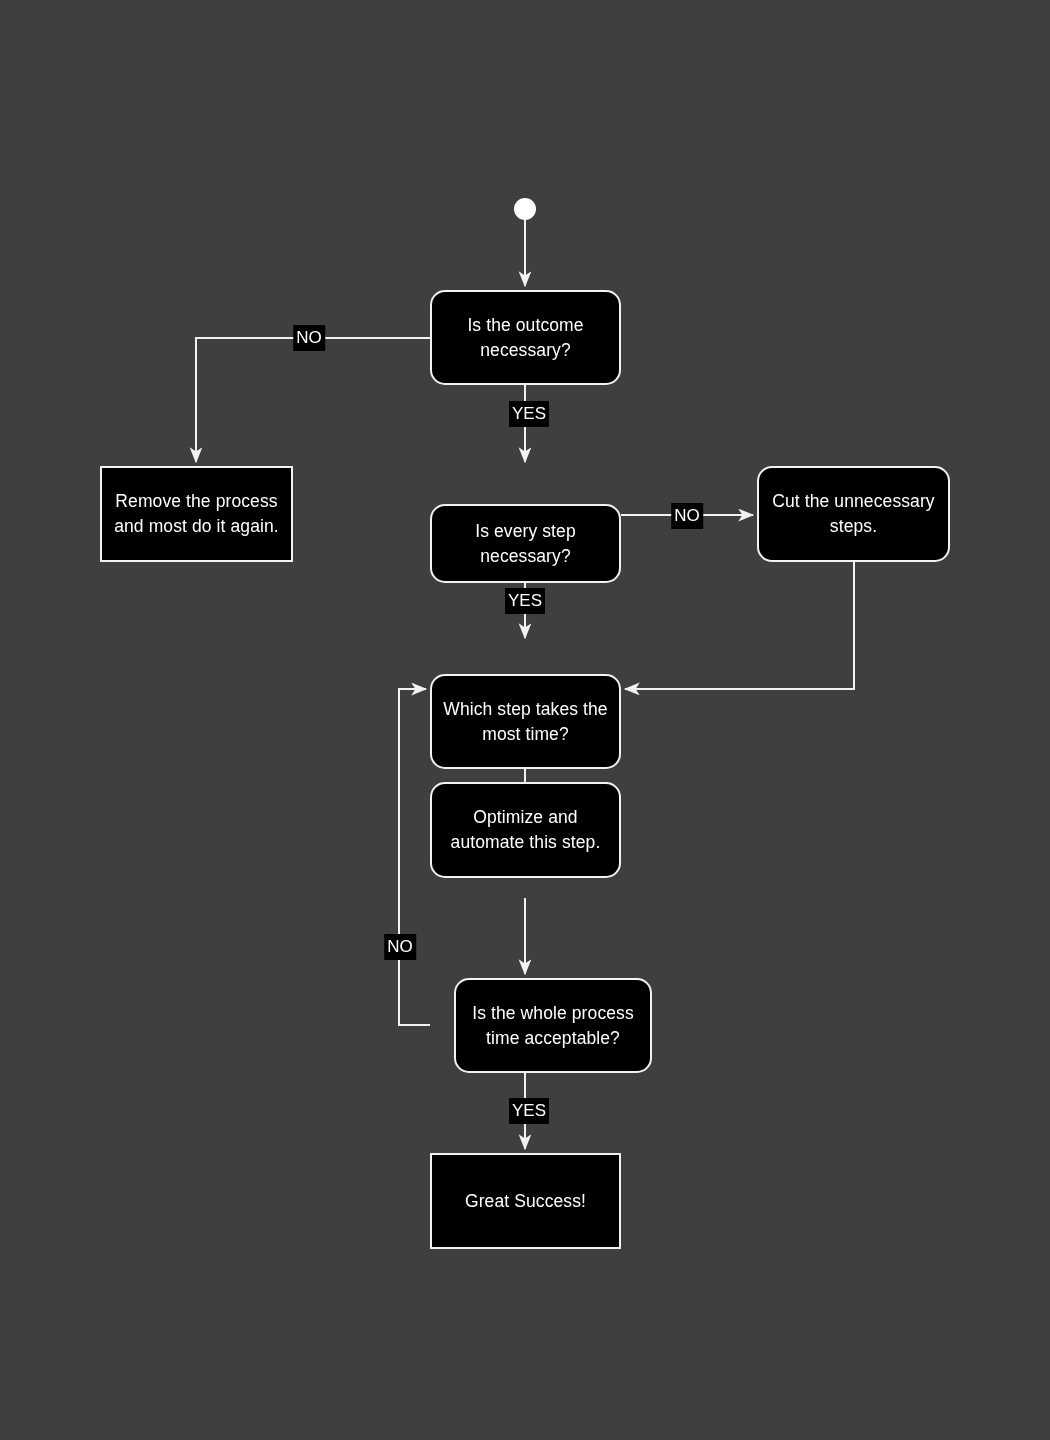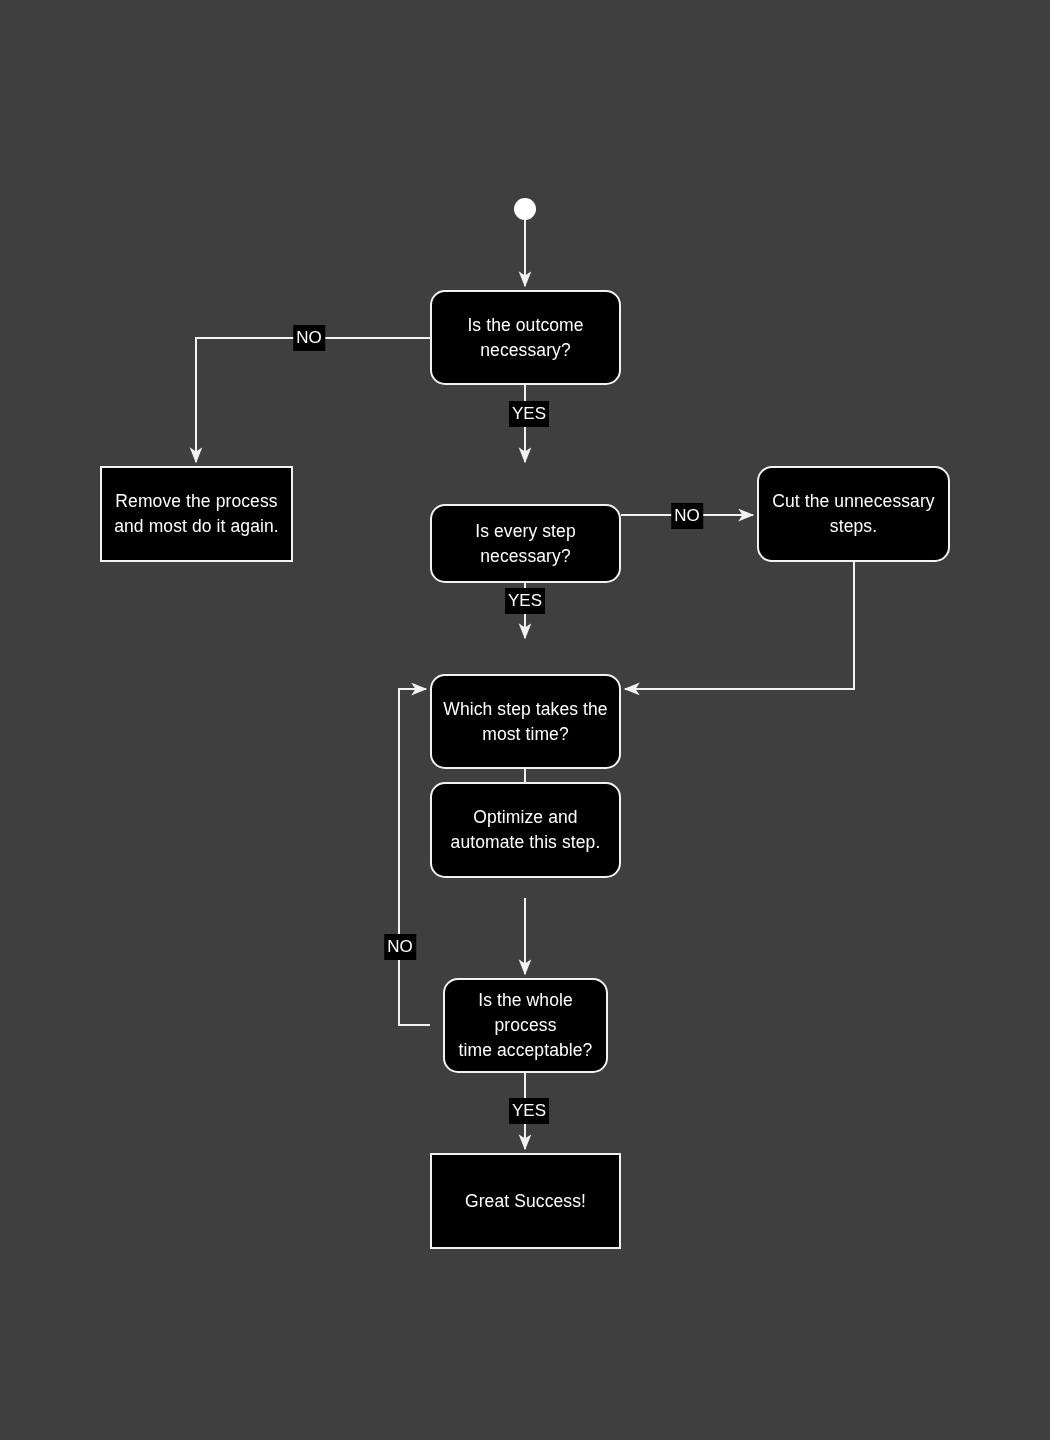--- a/index.html
+++ b/index.html
@@ -111,21 +111,21 @@
 steps.</span>
       </div>
       <div class="node rounded" style="left: 430px; top: 674px; width: 191px; height: 95px;">
         <span class="node-label">Which step takes the
 most time?</span>
       </div>
       <div class="node rounded" style="left: 430px; top: 782px; width: 191px; height: 96px;">
         <span class="node-label">Optimize and
 automate this step.</span>
       </div>
-      <div class="node rounded" style="left: 443px; top: 978px; width: 165px; height: 95px;">
+      <div class="node rounded" style="left: 454px; top: 978px; width: 198px; height: 95px;">
         <span class="node-label">Is the whole process
 time acceptable?</span>
       </div>
       <div class="node sharp" style="left: 430px; top: 1153px; width: 191px; height: 96px;">
         <span class="node-label">Great Success!</span>
       </div>
     </div>
   <div id="edge-label-layer">
       <div class="edge-label" style="left: 309px; top: 338px;">NO</div>
       <div class="edge-label" style="left: 529px; top: 414px;">YES</div>

